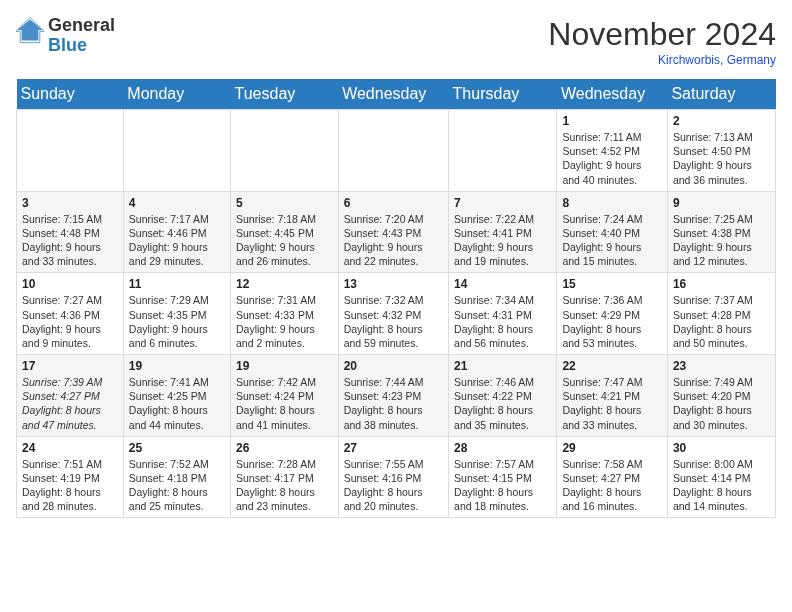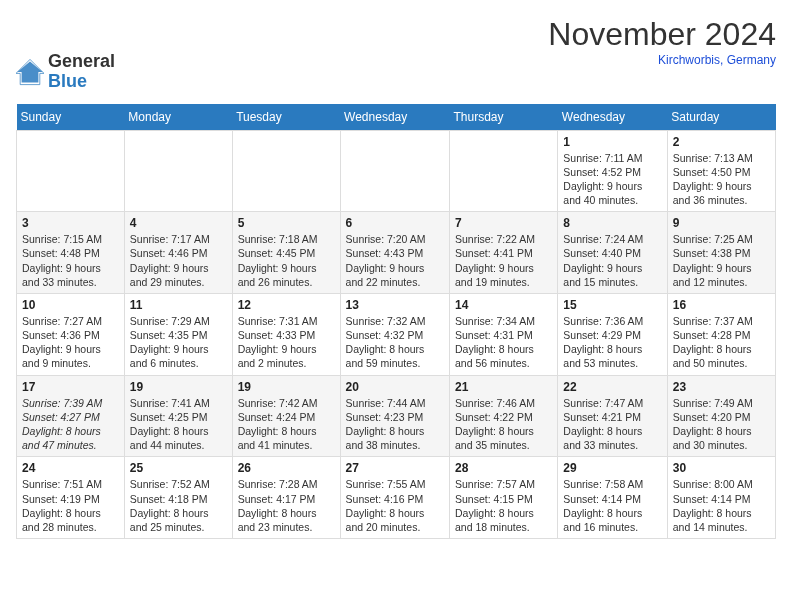--- a/index.html
+++ b/index.html
@@ -11,22 +11,20 @@
       padding: 16px;
     }
     .header {
       display: flex;
       justify-content: space-between;
       align-items: flex-start;
       margin-bottom: 12px;
     }
     .logo {
       display: flex;
-      align-items: center;
-      margin-top: 36px;
     }
     .logo-text {
       display: flex;
       flex-direction: column;
       font-size: 18px;
       font-weight: bold;
       line-height: 1.1;
     }
     .logo-text span:first-child { color: #333; }
     .logo-text span:last-child { color: #2a7abf; }
@@ -50,21 +48,21 @@
     .calendar {
       width: 100%;
       border-collapse: collapse;
       font-size: 11px;
     }
     .calendar th {
       background-color: #2a7abf;
       color: #fff;
       padding: 6px 4px;
       text-align: left;
-      font-size: 12px;
+      font-size: 16px;
       font-weight: normal;
     }
     .calendar td {
       vertical-align: top;
       padding: 4px 5px;
       border: 1px solid #ddd;
       height: 80px;
       width: 113px;
       background: #fff;
     }
@@ -329,21 +327,21 @@
         <td>
           <div class="day-num">28</div>
           <div class="day-info" style="white-space: pre-line;">Sunrise: 7:57 AM
 Sunset: 4:15 PM
 Daylight: 8 hours
 and 18 minutes.</div>
         </td>
         <td>
           <div class="day-num">29</div>
           <div class="day-info" style="white-space: pre-line;">Sunrise: 7:58 AM
-Sunset: 4:14 PM
+Sunset: 4:27 PM
 Daylight: 8 hours
 and 16 minutes.</div>
         </td>
         <td>
           <div class="day-num">30</div>
           <div class="day-info" style="white-space: pre-line;">Sunrise: 8:00 AM
 Sunset: 4:14 PM
 Daylight: 8 hours
 and 14 minutes.</div>
         </td>

